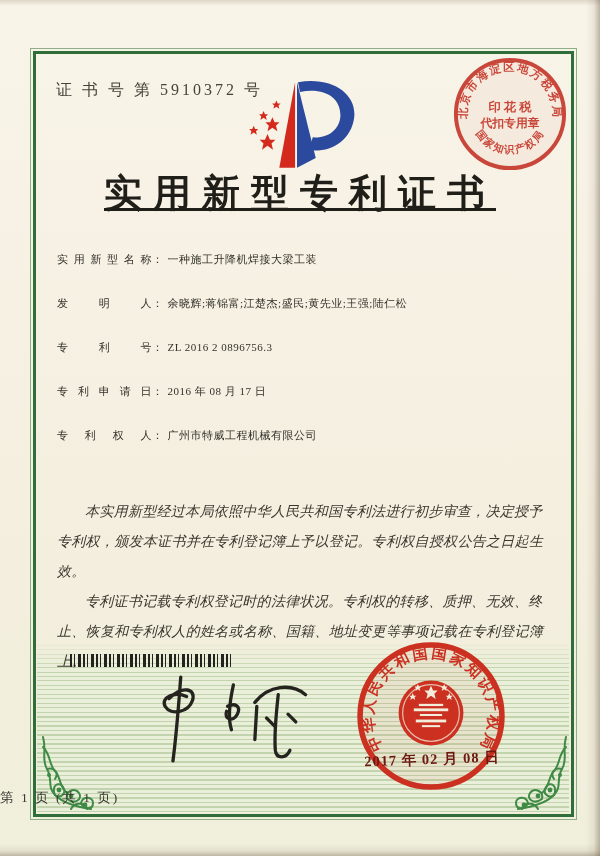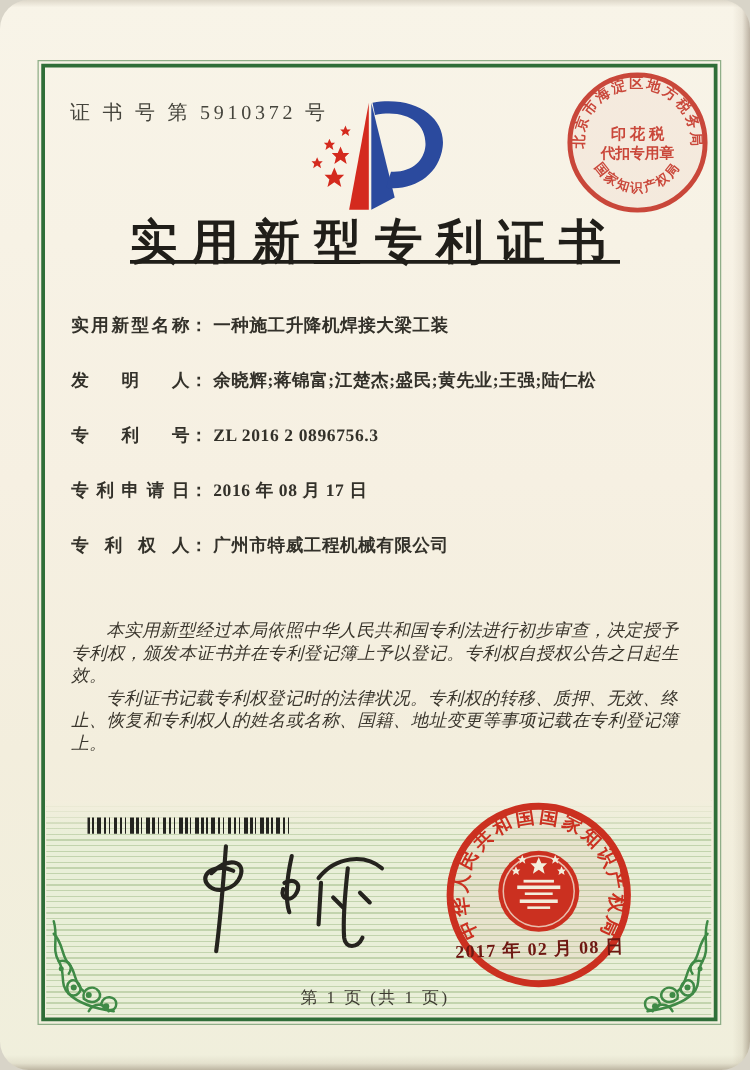--- a/index.html
+++ b/index.html
@@ -1,18 +1,18 @@
 <!DOCTYPE html>
 <html><head>
 <meta charset="utf-8">
 <style>
   html,body{margin:0;padding:0;background:#d8d4c8;}
   #stage{position:relative;width:600px;height:856px;overflow:hidden;
          background:linear-gradient(180deg,#f8f4e8 0%,#f6f0e2 45%,#f3eedd 70%,#f0efdc 100%);
-         font-family:"Liberation Serif", serif;color:#2e2c26;border-radius:23px;}
+         font-family:"Liberation Serif", serif;color:#2e2c26;}
   
   .edge-r{position:absolute;right:0;top:0;width:14px;height:100%;
           background:linear-gradient(90deg,rgba(0,0,0,0) 0%,rgba(120,100,75,.10) 55%,rgba(90,70,50,.38) 100%);}
   .edge-b{position:absolute;left:0;bottom:0;width:100%;height:12px;
           background:linear-gradient(180deg,rgba(0,0,0,0) 0%,rgba(120,100,75,.10) 55%,rgba(90,70,50,.34) 100%);}
   .edge-t{position:absolute;left:0;top:0;width:100%;height:6px;
           background:linear-gradient(180deg,rgba(100,85,60,.18),rgba(0,0,0,0));}
   
   .frame{position:absolute;left:30px;top:48px;width:545px;height:770px;
          border:1px solid #8fae88;}
@@ -20,37 +20,37 @@
          border:3px solid #2f6e38;}
   
   .band{position:absolute;left:37px;top:640px;width:532px;height:172px;
         background:#e9efd8;
         background-image:repeating-linear-gradient(to bottom,rgba(104,148,74,.30) 0 1px,rgba(0,0,0,0) 1px 4.5px);}
   .band-fade{position:absolute;left:0;top:0;width:100%;height:30px;
         background:linear-gradient(180deg,#f3eedd 0%,rgba(243,238,221,0) 100%);}
   .cert-no{position:absolute;left:56px;top:80px;font-size:16px;letter-spacing:3px;color:#45443c;}
   .title{position:absolute;left:0;top:168px;width:100%;text-align:center;
          font-size:38px;font-weight:700;letter-spacing:11px;color:#201e19;text-decoration:underline;}
-  .field{position:absolute;left:57px;font-size:14px;font-weight:700;letter-spacing:.5px;
+  .field{position:absolute;left:57px;font-size:11px;font-weight:400;letter-spacing:.5px;
          color:#33312a;white-space:nowrap;}
   .field .lbl{display:inline-block;width:95px;text-align:justify;text-align-last:justify;}
   .field .colon{margin-right:4px;}
   .paras{position:absolute;left:57px;top:497px;width:494px;font-size:14px;
-         font-style:italic;line-height:18px;color:#3a362d;letter-spacing:.3px;}
+         font-style:italic;line-height:30px;color:#3a362d;letter-spacing:.3px;}
   .paras p{margin:0;text-indent:2em;}
   .barcode{position:absolute;left:70px;top:654px;width:162px;height:13px;
         background:repeating-linear-gradient(90deg,#23231f 0 2px,rgba(0,0,0,0) 2px 4px,#23231f 4px 5px,rgba(0,0,0,0) 5px 8px,#23231f 8px 11px,rgba(0,0,0,0) 11px 13px);}
   .sig-block{position:absolute;left:88px;top:698px;font-family:"Liberation Sans",sans-serif;
         font-weight:700;font-size:16px;color:#2b2a25;line-height:32px;}
   .signature{position:absolute;left:132px;top:672px;}
   .seal-bottom{position:absolute;left:355px;top:640px;}
   .seal-date{position:absolute;left:342px;top:750px;width:180px;text-align:center;
         font-size:14.5px;font-weight:700;color:#6e1812;letter-spacing:1px;transform:rotate(-2deg);}
   .stamp-top{position:absolute;left:451px;top:55px;opacity:.92;}
-  .footer{position:absolute;left:0;top:789px;width:100%;text-align:center;
+  .footer{position:absolute;left:0;top:789px;width:100%;text-align:left;
         font-size:13.5px;color:#3d3b31;letter-spacing:2px;}
   .logo{position:absolute;left:235px;top:79px;}
   .orn{position:absolute;top:735px;}
   .orn-l{left:37px;}
   .orn-r{left:494px;transform:scaleX(-1);}
 </style>
 </head>
 <body>
 
 <div id="stage">

